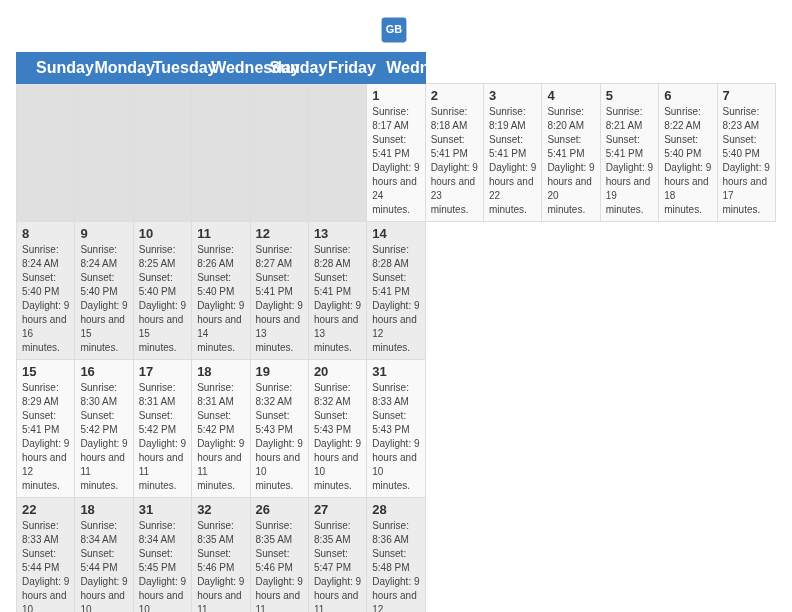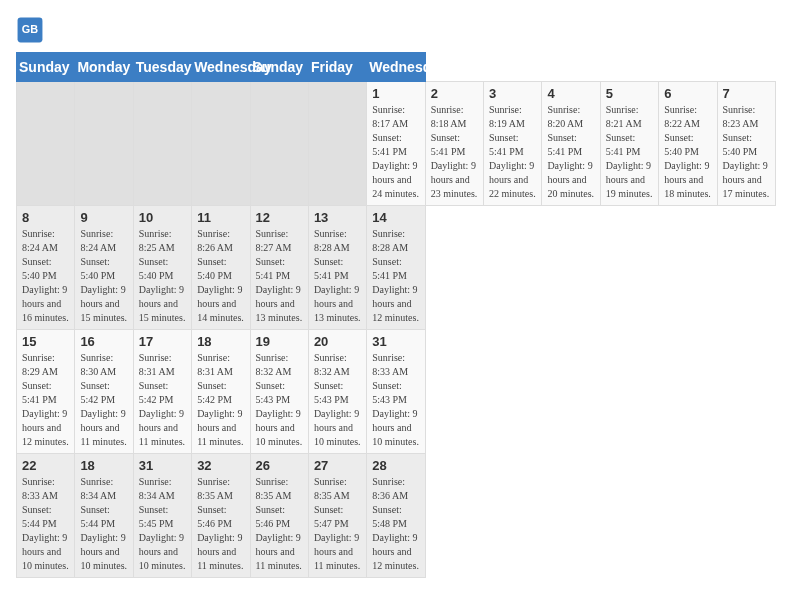--- a/index.html
+++ b/index.html
@@ -5,21 +5,21 @@
     * { margin: 0; padding: 0; box-sizing: border-box; }
     body {
       font-family: Arial, sans-serif;
       background: #fff;
       width: 792px;
       min-height: 612px;
       padding: 16px;
     }
     .header-area {
       display: flex;
-      justify-content: flex-start;
+      justify-content: center;
       align-items: flex-start;
       margin-bottom: 8px;
     }
     .logo {
       display: flex;
       align-items: center;
       gap: 4px;
     }
     .logo-text {
       display: flex;
@@ -48,22 +48,22 @@
     }
     table {
       width: 100%;
       border-collapse: collapse;
       table-layout: fixed;
     }
     thead tr th {
       background-color: #3c7ec4;
       color: #fff;
       text-align: left;
-      padding: 6px 2px;
-      font-size: 14px;
+      padding: 6px 19px;
+      font-size: 16px;
       font-weight: bold;
       border: 1px solid #3c7ec4;
     }
     tbody tr td {
       vertical-align: top;
       padding: 4px 5px;
       font-size: 10.5px;
       color: #333;
       border: 1px solid #ddd;
       min-height: 80px;
@@ -79,21 +79,20 @@
       font-size: 13px;
       font-weight: bold;
       color: #333;
       display: block;
       margin-bottom: 2px;
     }
     .day-info {
       font-size: 10px;
       color: #444;
       line-height: 1.4;
-      font-family: Liberation Serif, serif;
     }
     td.empty {
       background: #e0e0e0 !important;
     }
   </style>
 </head>
 <body>
 
 <div class="header-area">
   <div class="logo">

